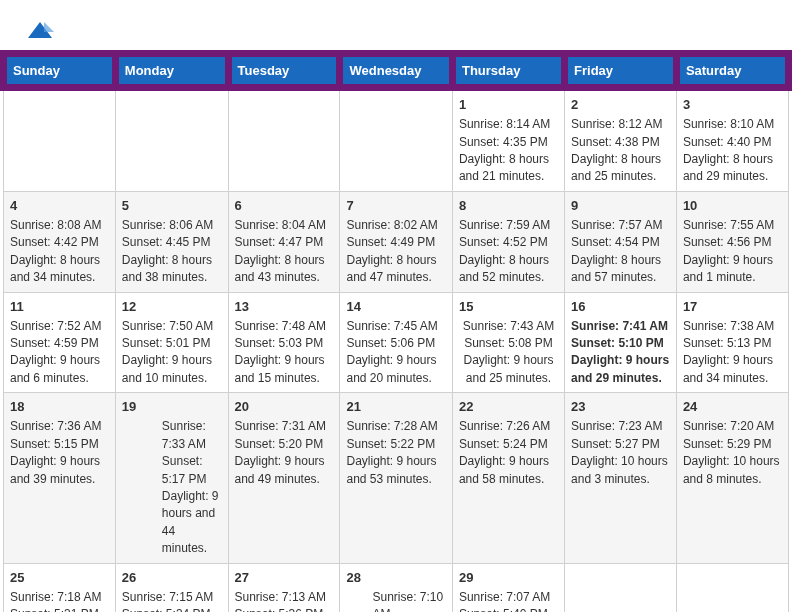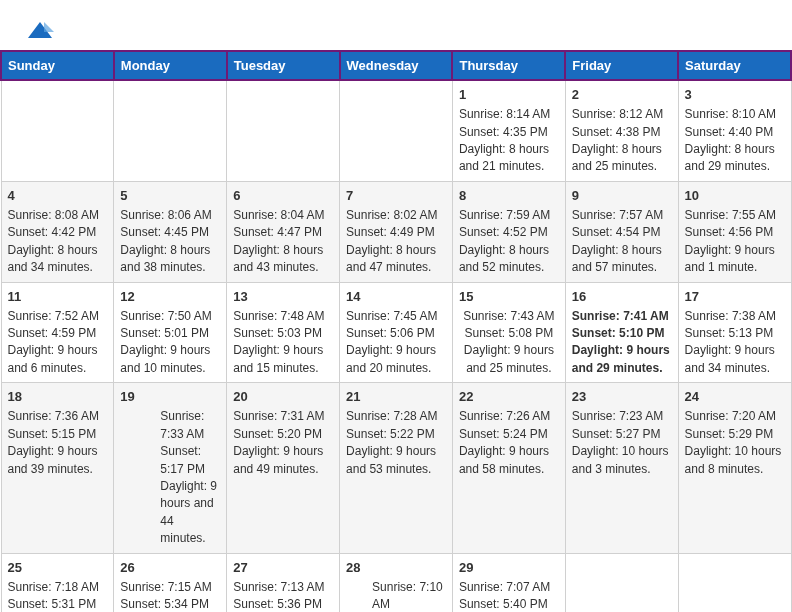--- a/index.html
+++ b/index.html
@@ -18,21 +18,21 @@
     .calendar-subtitle { font-size: 16px; color: #555; }
     
     .calendar { width: 100%; border-collapse: collapse; margin: 0; }
     
     .calendar thead tr th {
       background: #1a6bbf;
       color: #fff;
       font-size: 13px;
       font-weight: bold;
       padding: 6px 6px;
-      border: 2px solid #701a75;
+      border: 7px solid #701a75;
       text-align: left;
     }
     
     .calendar tbody tr td {
       border: 1px solid #d0d0d0;
       vertical-align: top;
       padding: 5px 6px;
       width: 113px;
       min-height: 80px;
       background: #fff;

